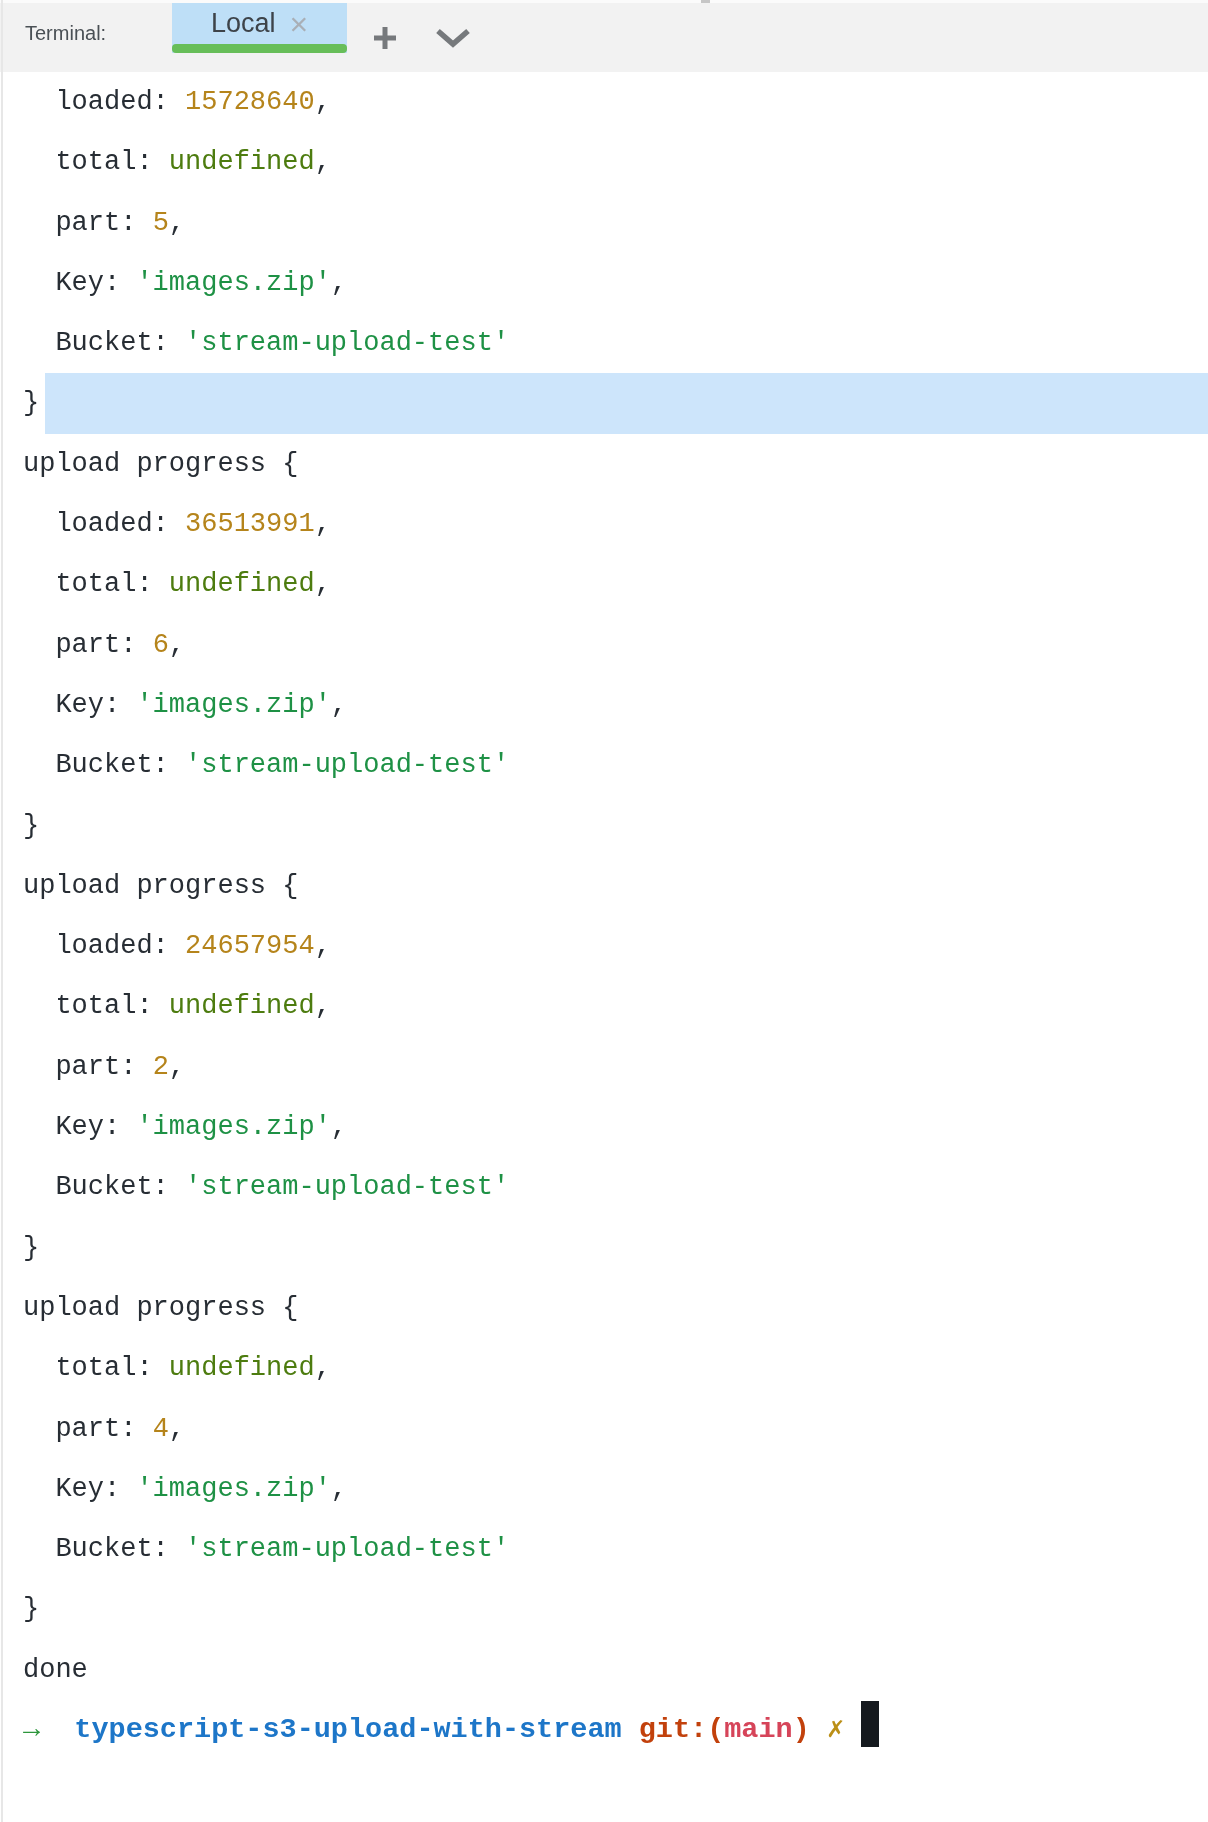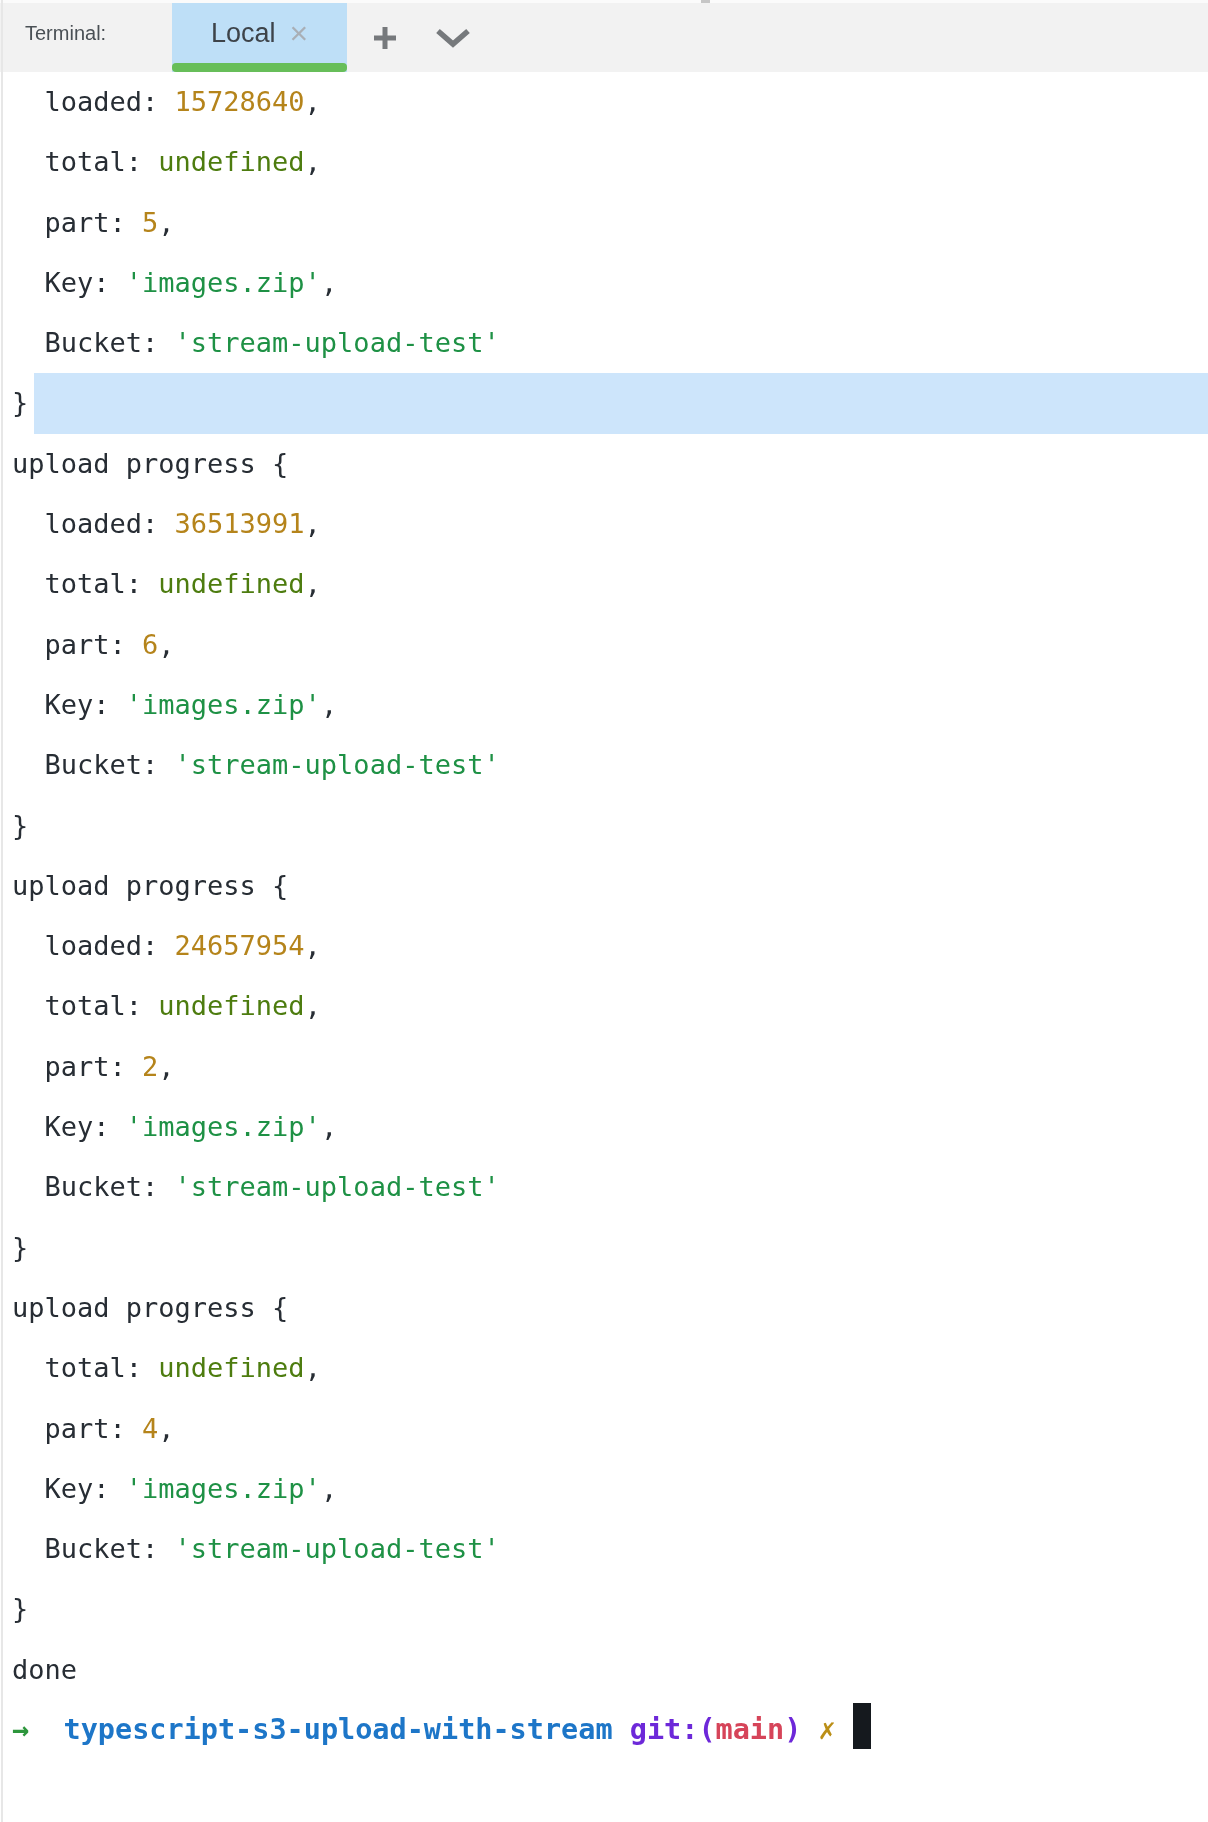--- a/index.html
+++ b/index.html
@@ -33,21 +33,21 @@
     background: #f2f2f2;
     font-family: "Liberation Sans", "DejaVu Sans", sans-serif;
   }
   .tabbar-label {
     position: absolute; left: 25px; top: 0; height: 60px;
     display: flex; align-items: center;
     font-size: 20px; color: #4a5055;
   }
   .tab {
     position: absolute; left: 172px; top: 0;
-    width: 175px; height: 69px;
+    width: 175px; height: 50px;
     background: #bedff7;
     cursor: pointer;
   }
   .tab-inner {
     position: absolute; left: 0; top: 0; right: 0; bottom: 9px;
     display: flex; align-items: center; justify-content: center; gap: 14px;
   }
   .tab-label { font-size: 27px; color: #3d4349; }
   .tab-close {
     font-size: 32px; color: #a9afb6; line-height: 1;
@@ -63,43 +63,44 @@
     cursor: pointer;
   }
   .icon-btn.plus { left: 362px; width: 46px; }
   .icon-btn.chev { left: 428px; width: 50px; }
   .icon-btn svg { display: block; }
   
   .terminal {
     position: absolute; left: 0; top: 72px;
     width: 100%; height: 1750px;
     background: #ffffff;
-    padding-left: 12px;
+    padding-left: 23px;
     font-size: 27px;
     color: #272d34;
     cursor: text;
+    font-family: Liberation Mono, monospace;
   }
   .term-line {
     position: relative;
     height: 60.3px; line-height: 60.3px;
     white-space: pre;
   }
   .term-line .seg { position: relative; z-index: 1; }
   .sel-bg {
     position: absolute; left: 22px; right: 0; top: 0; bottom: 0;
     background: #cde5fb; z-index: 0;
   }
   .seg.default   { color: #272d34; }
   .seg.number    { color: #b5841b; }
   .seg.string    { color: #1e9145; }
   .seg.undefined { color: #4d7c0f; margin-top: 27px; }
   .term-line.prompt { font-size: 28.5px; font-weight: bold; }
   .seg.arrow     { color: #2d963c; }
   .seg.directory { color: #1d76c8; margin-top: 8px; }
-  .seg.git       { color: #6d28d9; }
+  .seg.git       { color: #c2410c; }
   .seg.branch    { color: #d64459; }
   .seg.dirty     { color: #bb8f17; }
   .cursor {
     display: inline-block;
     width: 18px; height: 46px;
     background: #15191e;
     vertical-align: -10px;
   }
 </style>
 </head>

